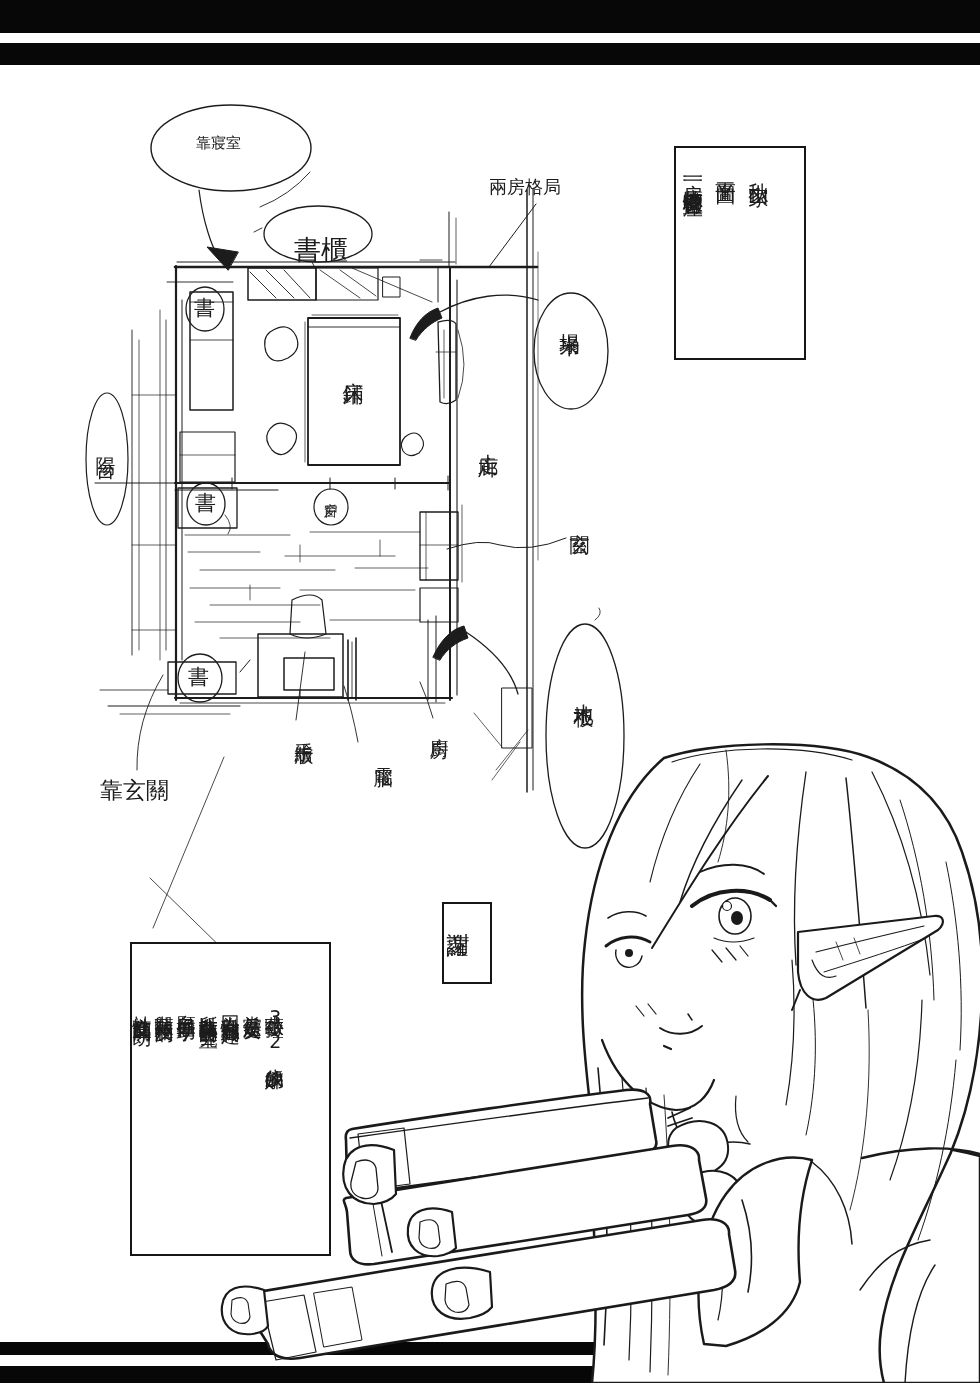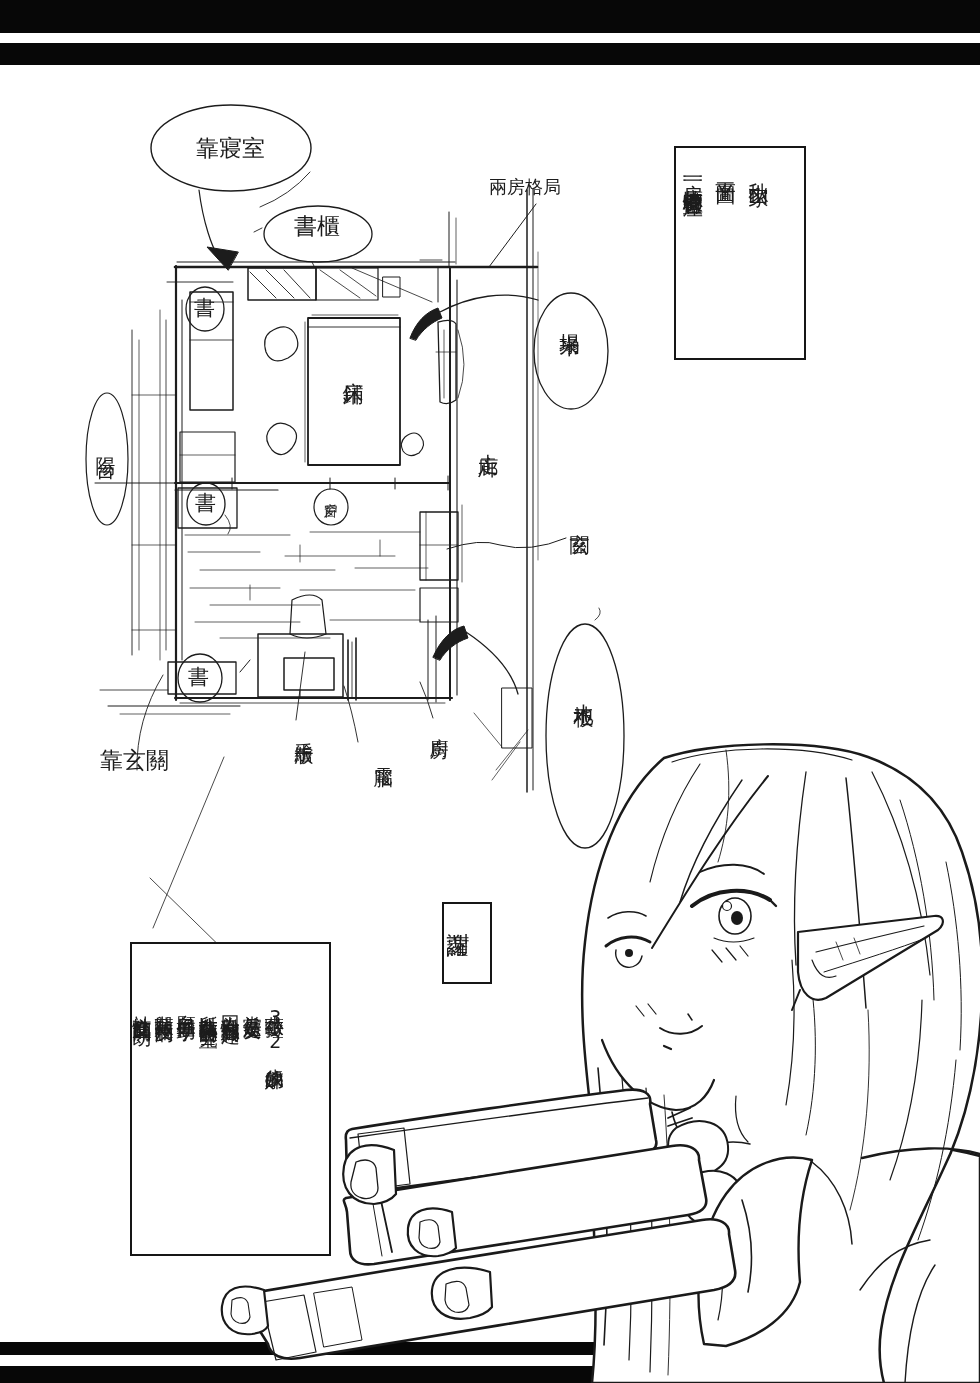--- a/index.html
+++ b/index.html
@@ -245,37 +245,37 @@
         <path d="M452,1212 C428,1204 410,1210 408,1228 C406,1246 418,1258 438,1256 C446,1255 452,1252 456,1248 Z"></path>
         <path d="M420,1222 q14,-6 18,4 l2,16 q-2,8 -12,6 q-8,-2 -9,-10 Z" fill="none" stroke-width="1.2"></path>
         <path d="M490,1272 C458,1262 434,1270 432,1290 C430,1310 446,1322 470,1318 C480,1316 488,1312 492,1307 Z"></path>
         <path d="M446,1284 q16,-7 20,4 l3,17 q-3,9 -14,7 q-9,-3 -10,-12 Z" fill="none" stroke-width="1.2"></path>
         <path d="M264,1290 C240,1282 224,1288 222,1306 C220,1324 232,1336 252,1334 C260,1333 266,1330 268,1326 Z"></path>
         <path d="M232,1300 q12,-6 16,3 l2,14 q-2,8 -11,6 q-7,-2 -8,-9 Z" fill="none" stroke-width="1.1"></path>
       </g>
     </g>
   </svg>
 
-  <div class="lbl" style="left:196px;top:136px;font-size:23px;">靠寢室</div>
-  <div class="lbl" style="left:294px;top:214px;font-size:23px;">書櫃</div>
+  <div class="lbl" style="left:196px;top:136px;font-size:15px;">靠寢室</div>
+  <div class="lbl" style="left:294px;top:236px;font-size:27px;">書櫃</div>
   <div class="lbl" style="left:489px;top:177px;font-size:18px;">兩房格局</div>
   <div class="lbl v" style="left:560px;top:317px;font-size:20px;">塌塌米</div>
   <div class="lbl v" style="left:342px;top:365px;font-size:21px;">床鋪</div>
   <div class="lbl v" style="left:477px;top:437px;font-size:21px;">走廊</div>
   <div class="lbl v" style="left:96px;top:442px;font-size:20px;">陽台</div>
   <div class="lbl" style="left:194px;top:297px;font-size:21px;">書</div>
   <div class="lbl" style="left:195px;top:492px;font-size:21px;">書</div>
   <div class="lbl" style="left:188px;top:666px;font-size:21px;">書</div>
   <div class="lbl v" style="left:324px;top:492px;font-size:14px;letter-spacing:0;">窗戶</div>
   <div class="lbl v" style="left:570px;top:518px;font-size:20px;">玄關</div>
   <div class="lbl v" style="left:574px;top:688px;font-size:20px;">木地板</div>
   <div class="lbl v" style="left:295px;top:727px;font-size:19px;">手繪版</div>
   <div class="lbl v" style="left:374px;top:752px;font-size:19px;">電腦</div>
   <div class="lbl v" style="left:430px;top:722px;font-size:19px;">廚房</div>
-  <div class="lbl" style="left:100px;top:748px;font-size:23px;">靠玄關</div>
+  <div class="lbl" style="left:100px;top:778px;font-size:23px;">靠玄關</div>
 
   <div id="title-box" class="outline-box" style="left:674px;top:146px;width:132px;height:214px;">
     <div class="vcols">
       <div>秋山家</div>
       <div>平面圖</div>
       <div>一房一廳的便宜租屋</div>
     </div>
   </div>
 
   <div id="name-box" class="outline-box" style="left:442px;top:902px;width:50px;height:82px;">

